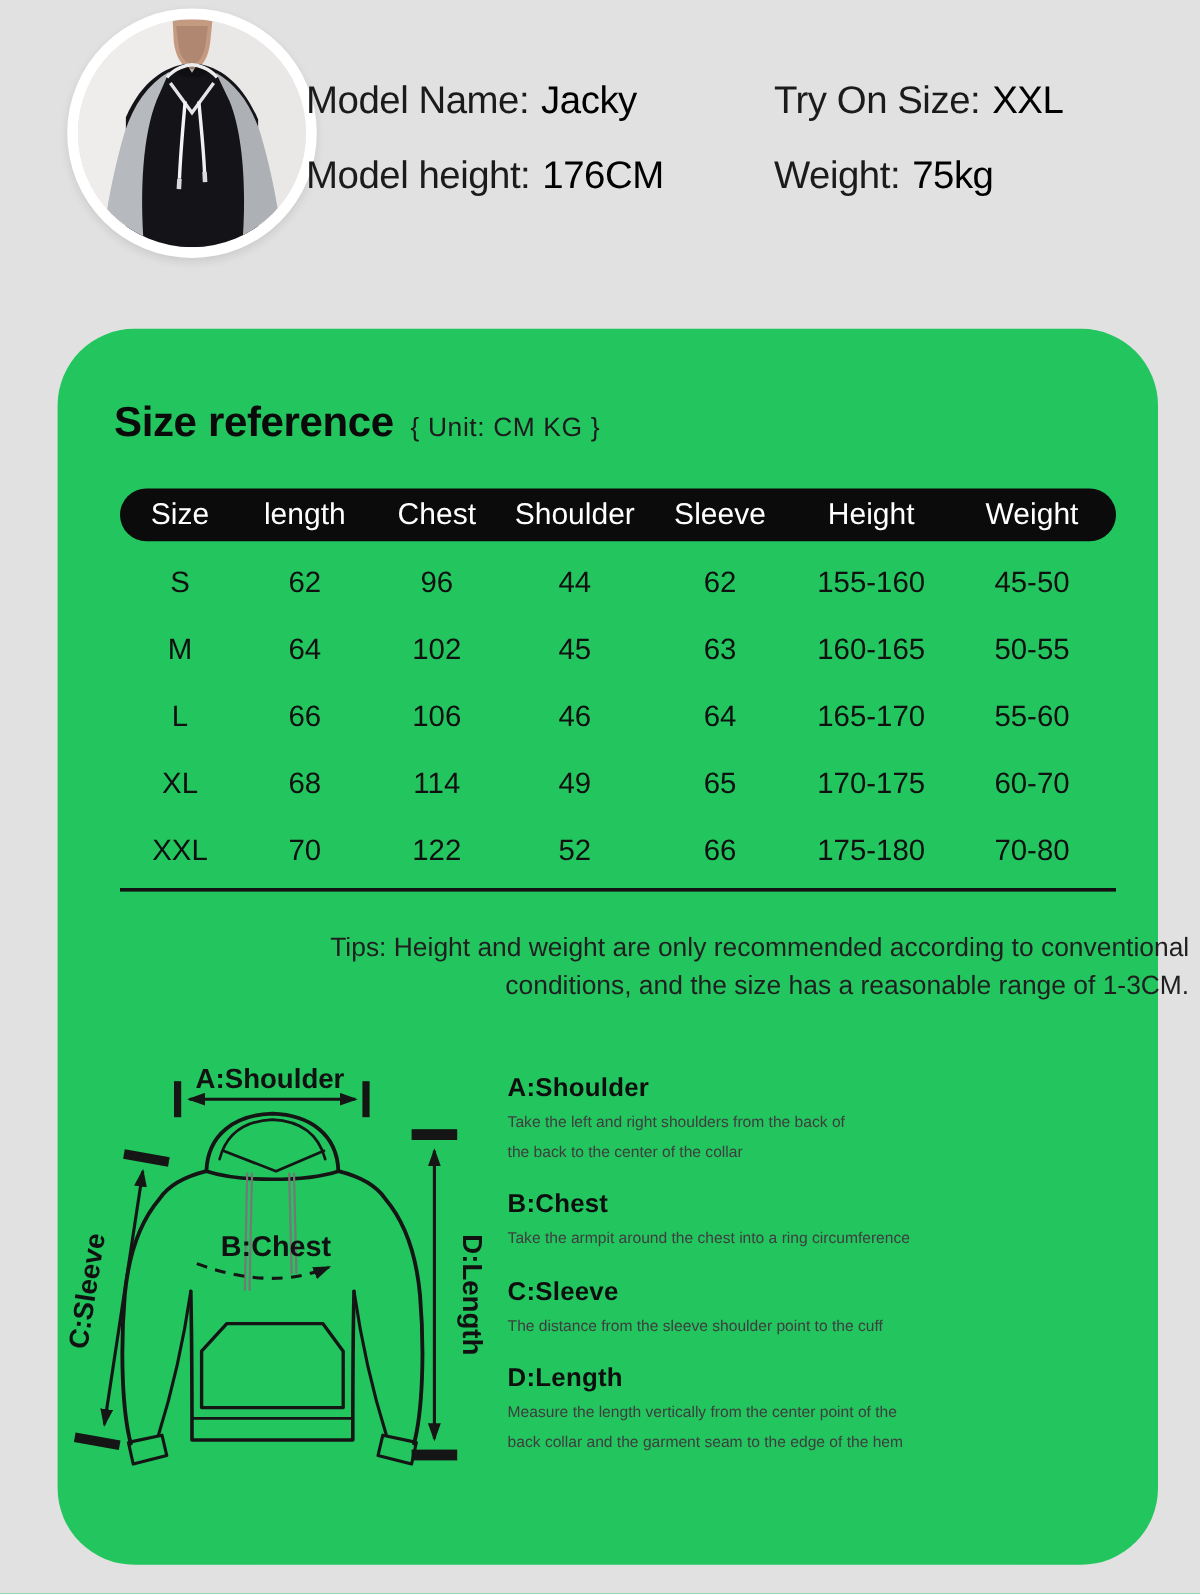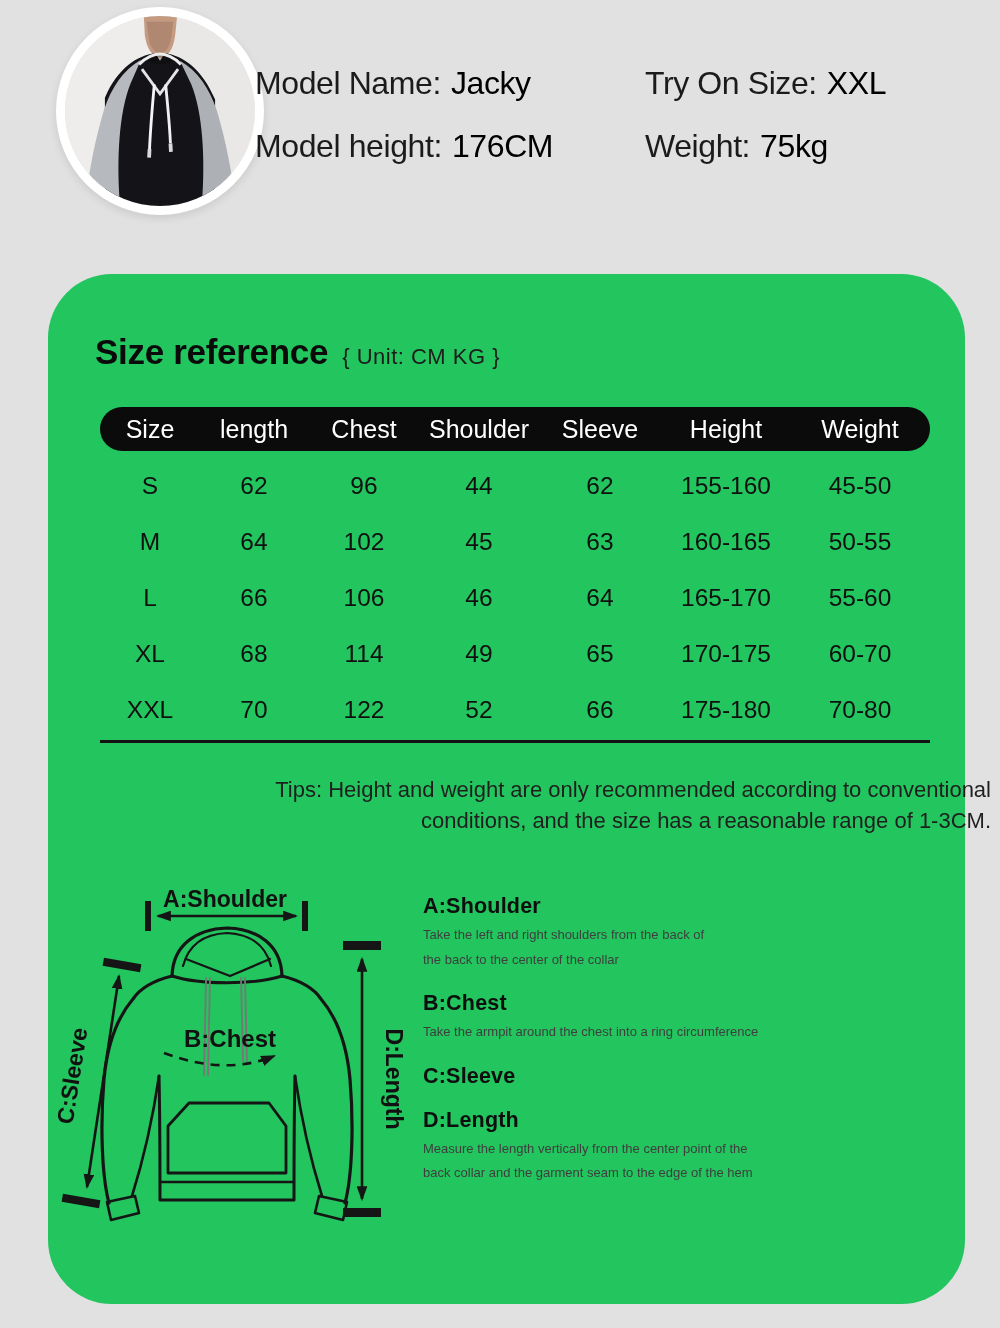--- a/index.html
+++ b/index.html
@@ -240,20 +240,21 @@
         <h4>A:Shoulder</h4>
         <p>Take the left and right shoulders from the back of
 the back to the center of the collar</p>
       </div>
       <div class="guide-item">
         <h4>B:Chest</h4>
         <p>Take the armpit around the chest into a ring circumference</p>
       </div>
       <div class="guide-item">
         <h4>C:Sleeve</h4>
+        <p>The distance from the sleeve shoulder point to the cuff</p>
       </div>
       <div class="guide-item">
         <h4>D:Length</h4>
         <p>Measure the length vertically from the center point of the
 back collar and the garment seam to the edge of the hem</p>
       </div>
     </div>
 
   </section>
 </div>

